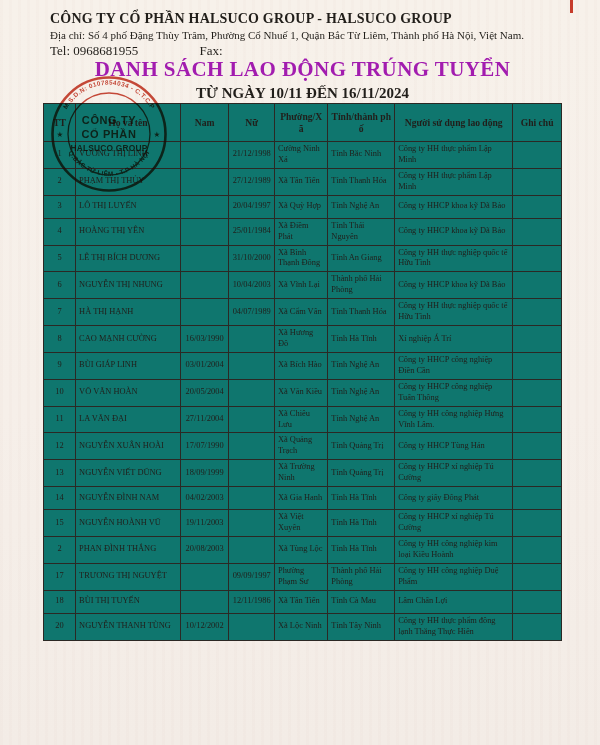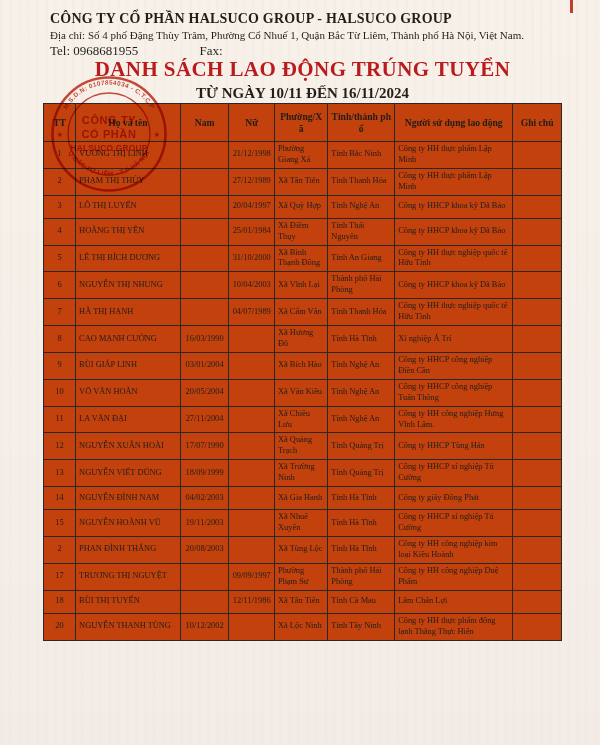--- a/index.html
+++ b/index.html
@@ -18,28 +18,28 @@
       linear-gradient(180deg,#f7f1ea 0%, #f6efe9 55%, #f3ece6 100%);
     font-family:"Liberation Serif","DejaVu Serif",serif;
     color:var(--ink);
   }
   .doc-header{position:absolute;left:50px;top:11px;width:520px;}
   .company-line{font-size:14px;font-weight:bold;letter-spacing:.2px;}
   .address-line{font-size:11px;margin-top:2px;}
   .contact-line{font-size:13px;margin-top:2px;}
   .fax{margin-left:58px;}
   .title-wrap{position:absolute;left:43px;top:57px;width:519px;text-align:center;}
-  .doc-title{font-size:21px;font-weight:bold;letter-spacing:.4px;color:#b91c1c;}
+  .doc-title{font-size:21px;font-weight:bold;letter-spacing:.4px;color:#a21caf;}
   .doc-subtitle{font-size:15px;font-weight:bold;margin-top:3px;}
   .corner-mark{position:absolute;left:570px;top:0;width:3px;height:13px;background:#c63b2a;}
 
   table.roster{
     position:absolute;left:43px;top:103px;width:519px;
     border-collapse:collapse;table-layout:fixed;
-    background:#c2410c;
+    background:#0f766e;
   }
   .roster th,.roster td{
     border:1.5px solid var(--border);
     vertical-align:middle;
     padding:2px 3px;
     overflow:hidden;
   }
   .roster th{
     font-size:9.6px;font-weight:bold;text-align:center;
     word-break:break-all;line-height:1.25;
@@ -101,21 +101,21 @@
         <th>Người sử dụng lao động</th>
         <th>Ghi chú</th>
       </tr>
     </thead>
   <tbody>
       <tr>
         <td class="c-tt">1</td>
         <td class="c-name">VƯƠNG THỊ LINH</td>
         <td class="c-nam"></td>
         <td class="c-nu">21/12/1998</td>
-        <td class="c-commune">Phường Giang Xá</td>
+        <td class="c-commune">Cường Ninh Xá</td>
         <td class="c-province">Tỉnh Bắc Ninh</td>
         <td class="c-employer">Công ty HH thực phẩm Lập Minh</td>
         <td class="c-note"></td>
       </tr>
       <tr>
         <td class="c-tt">2</td>
         <td class="c-name">PHẠM THỊ THỦY</td>
         <td class="c-nam"></td>
         <td class="c-nu">27/12/1989</td>
         <td class="c-commune">Xã Tân Tiến</td>
@@ -131,21 +131,21 @@
         <td class="c-commune">Xã Quỳ Hợp</td>
         <td class="c-province">Tỉnh Nghệ An</td>
         <td class="c-employer">Công ty HHCP khoa kỹ Dã Bảo</td>
         <td class="c-note"></td>
       </tr>
       <tr>
         <td class="c-tt">4</td>
         <td class="c-name">HOÀNG THỊ YÊN</td>
         <td class="c-nam"></td>
         <td class="c-nu">25/01/1984</td>
-        <td class="c-commune">Xã Điềm Thụy</td>
+        <td class="c-commune">Xã Điềm Phát</td>
         <td class="c-province">Tỉnh Thái Nguyên</td>
         <td class="c-employer">Công ty HHCP khoa kỹ Dã Bảo</td>
         <td class="c-note"></td>
       </tr>
       <tr>
         <td class="c-tt">5</td>
         <td class="c-name">LÊ THỊ BÍCH DƯƠNG</td>
         <td class="c-nam"></td>
         <td class="c-nu">31/10/2000</td>
         <td class="c-commune">Xã Bình Thạnh Đông</td>
@@ -241,21 +241,21 @@
         <td class="c-commune">Xã Gia Hanh</td>
         <td class="c-province">Tỉnh Hà Tĩnh</td>
         <td class="c-employer">Công ty giấy Đông Phát</td>
         <td class="c-note"></td>
       </tr>
       <tr>
         <td class="c-tt">15</td>
         <td class="c-name">NGUYỄN HOÀNH VŨ</td>
         <td class="c-nam">19/11/2003</td>
         <td class="c-nu"></td>
-        <td class="c-commune">Xã Nhuế Xuyên</td>
+        <td class="c-commune">Xã Việt Xuyên</td>
         <td class="c-province">Tỉnh Hà Tĩnh</td>
         <td class="c-employer">Công ty HHCP xí nghiệp Tú Cường</td>
         <td class="c-note"></td>
       </tr>
       <tr>
         <td class="c-tt">2</td>
         <td class="c-name">PHAN ĐÌNH THẮNG</td>
         <td class="c-nam">20/08/2003</td>
         <td class="c-nu"></td>
         <td class="c-commune">Xã Tùng Lộc</td>

